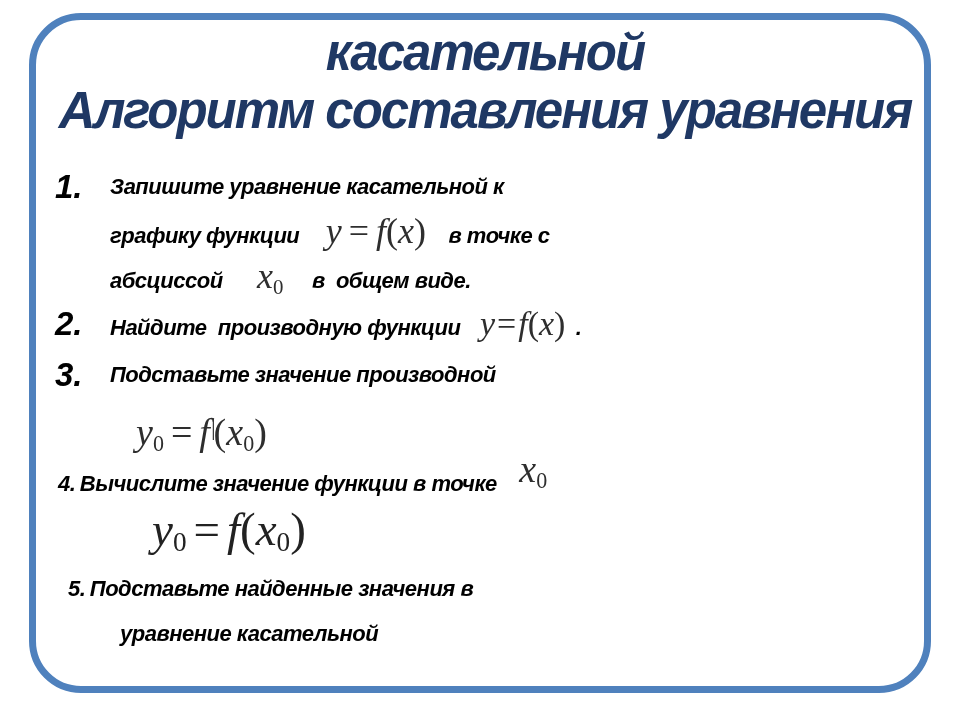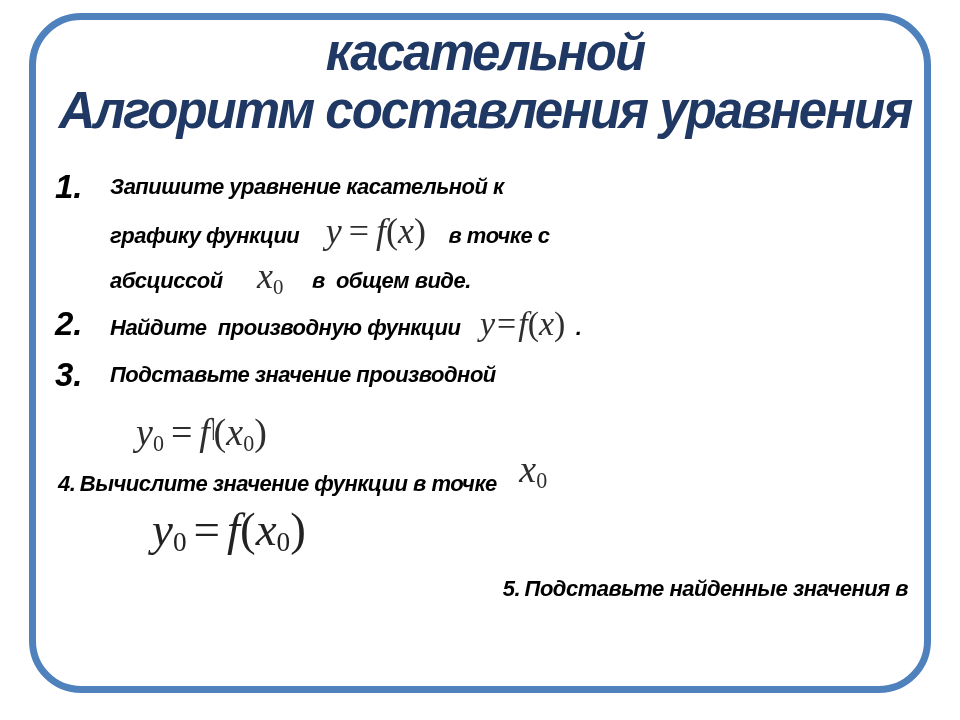--- a/index.html
+++ b/index.html
@@ -103,20 +103,21 @@
   <div class="abs formula fs38" style="left:136px;top:410px;"><span>y</span><sub>0</sub><span class="eq">=</span><span>f</span><sup class="prime">|</sup><span class="par">(</span><span>x</span><sub>0</sub><span class="par">)</span></div>
 
   <div class="abs line" style="left:58px;top:456px;">
     <span class="btext">4.</span>
     <span class="btext">Вычислите значение функции в точке</span>
     <span class="formula fs38 raised" style="margin-left:18px;"><span>x</span><sub>0</sub></span>
   </div>
 
   <div class="abs formula fs47" style="left:152px;top:502px;"><span>y</span><sub>0</sub><span class="eq">=</span><span>f</span><span class="par">(</span><span>x</span><sub>0</sub><span class="par">)</span></div>
 
-  <div class="abs" style="left:68px;top:566px;width:840px;text-align:right;">
+  <div class="abs" style="left:68px;top:566px;width:840px;">
     <div class="line">
       <span class="btext">5.</span>
       <span class="btext">Подставьте найденные значения в</span>
     </div>
+    <div class="line btext" style="padding-left:52px;">уравнение касательной</div>
   </div>
 
 </div>
 
 </body></html>

